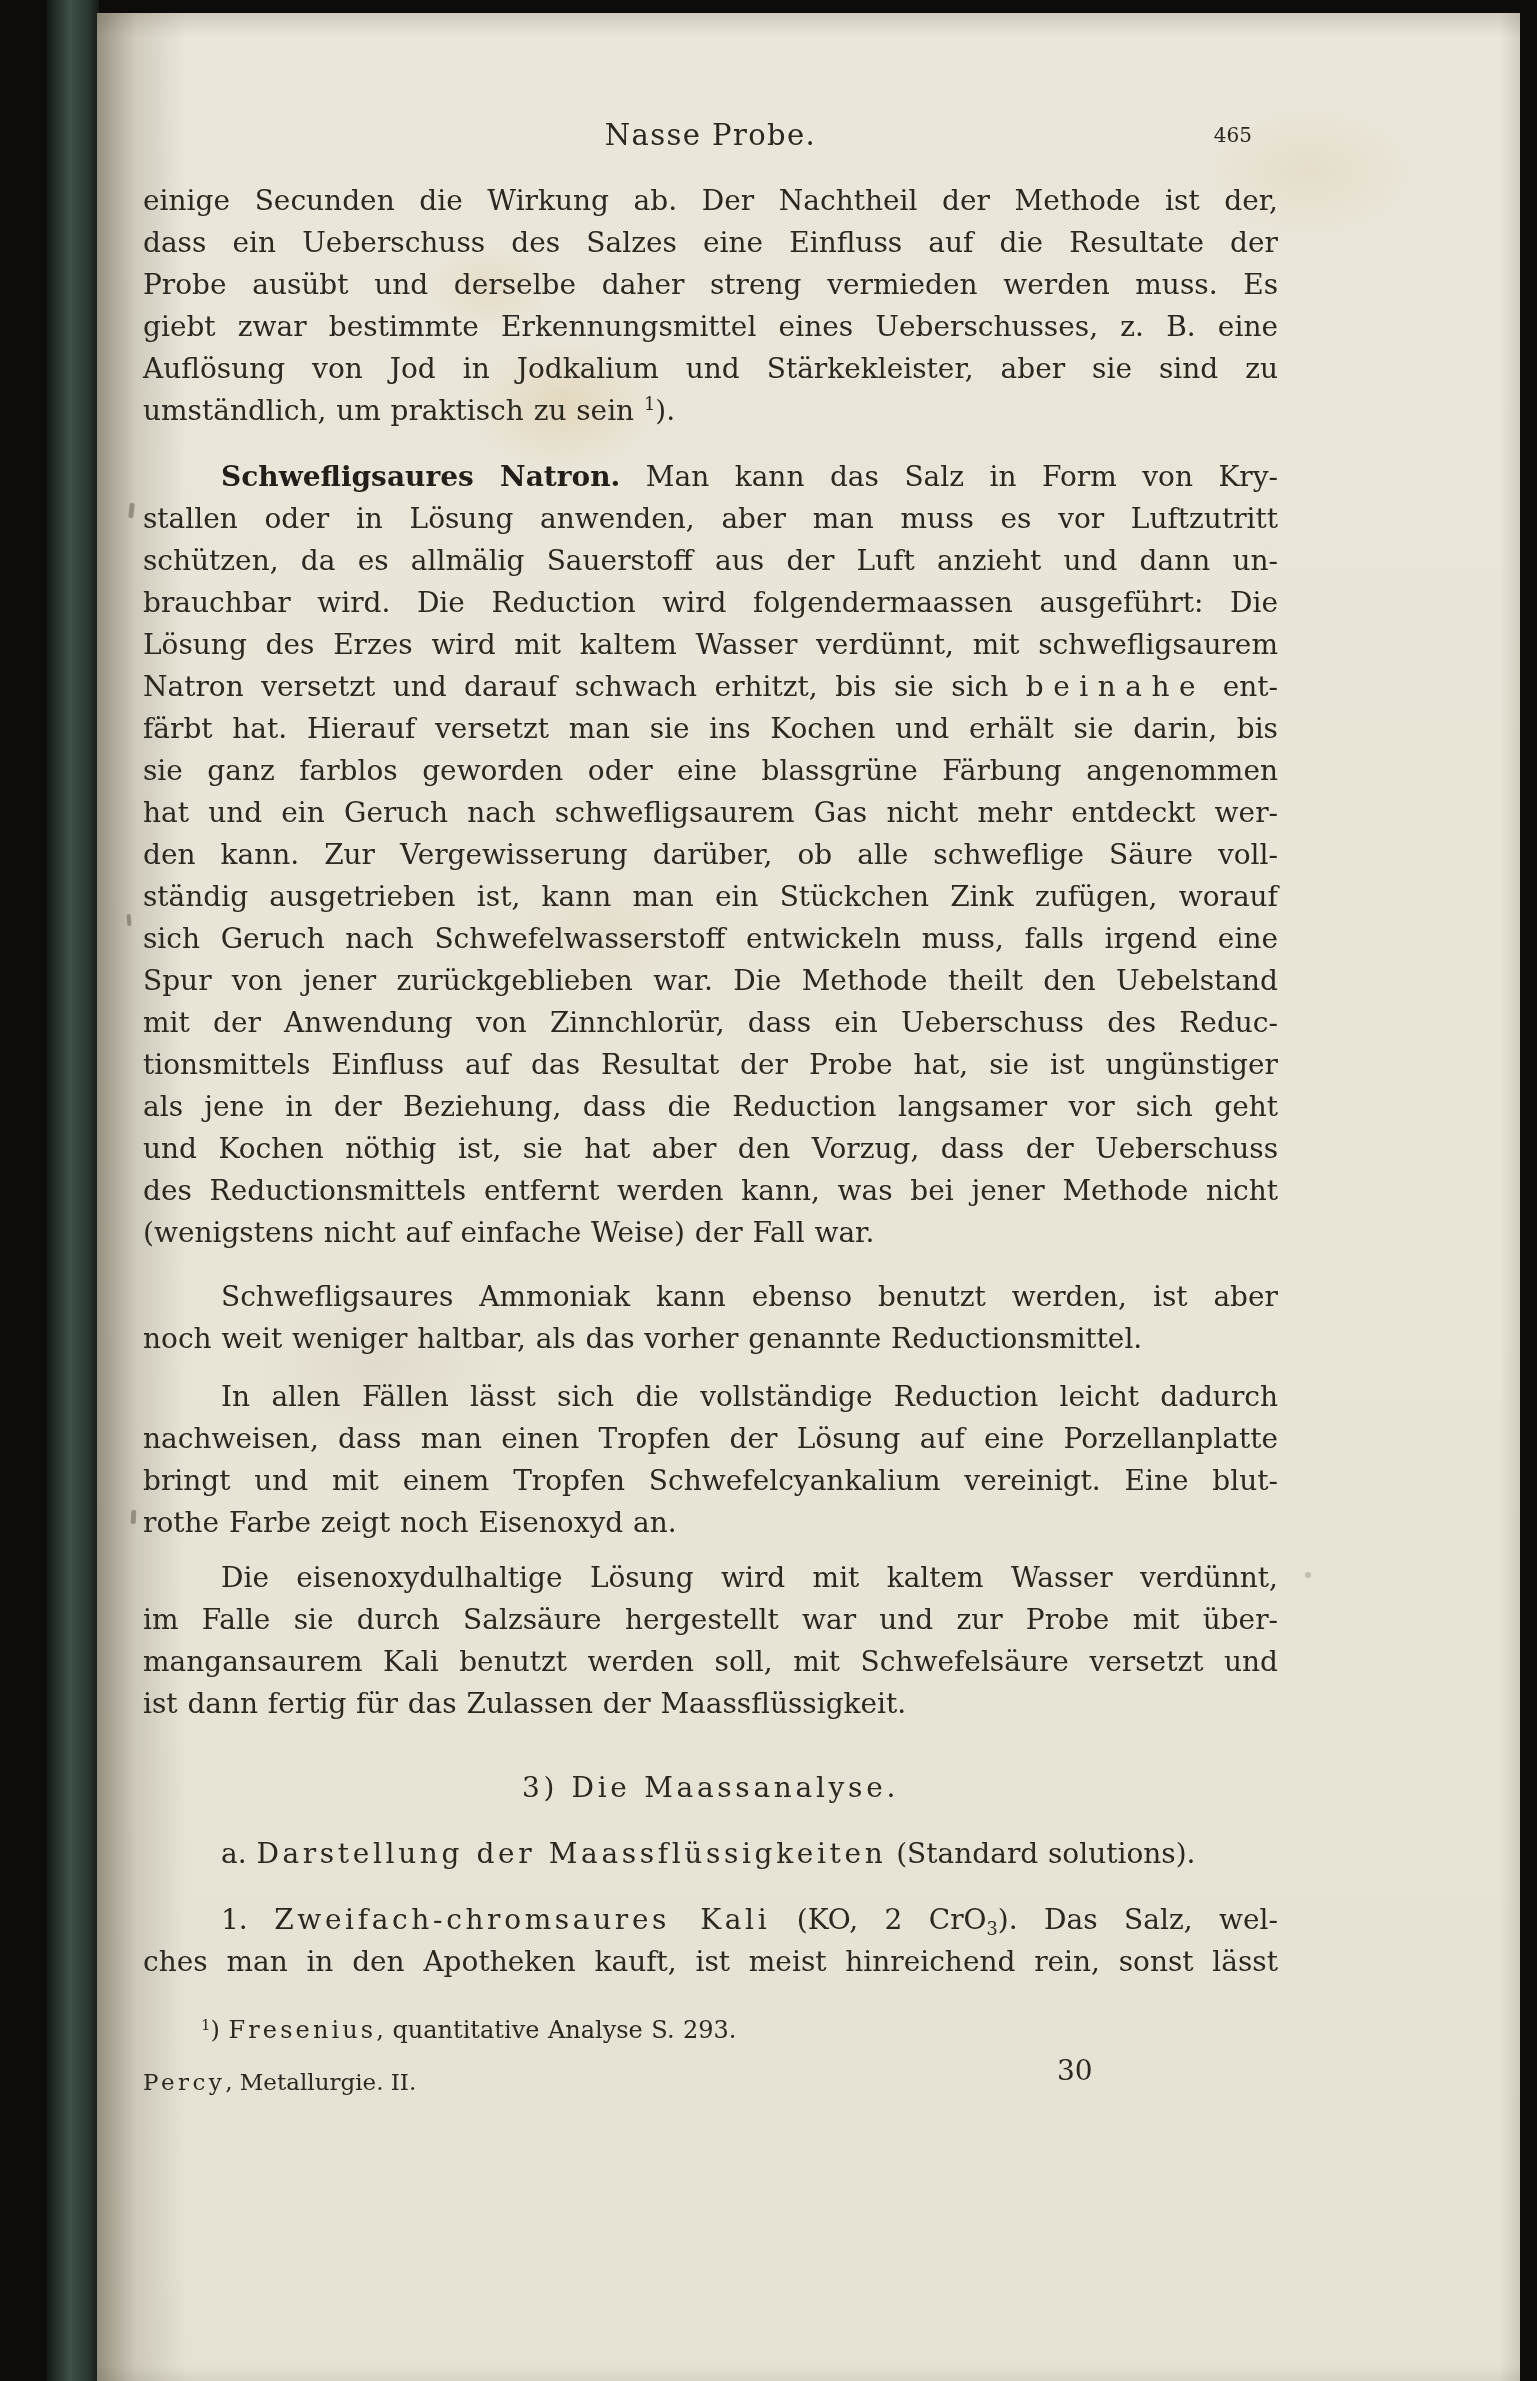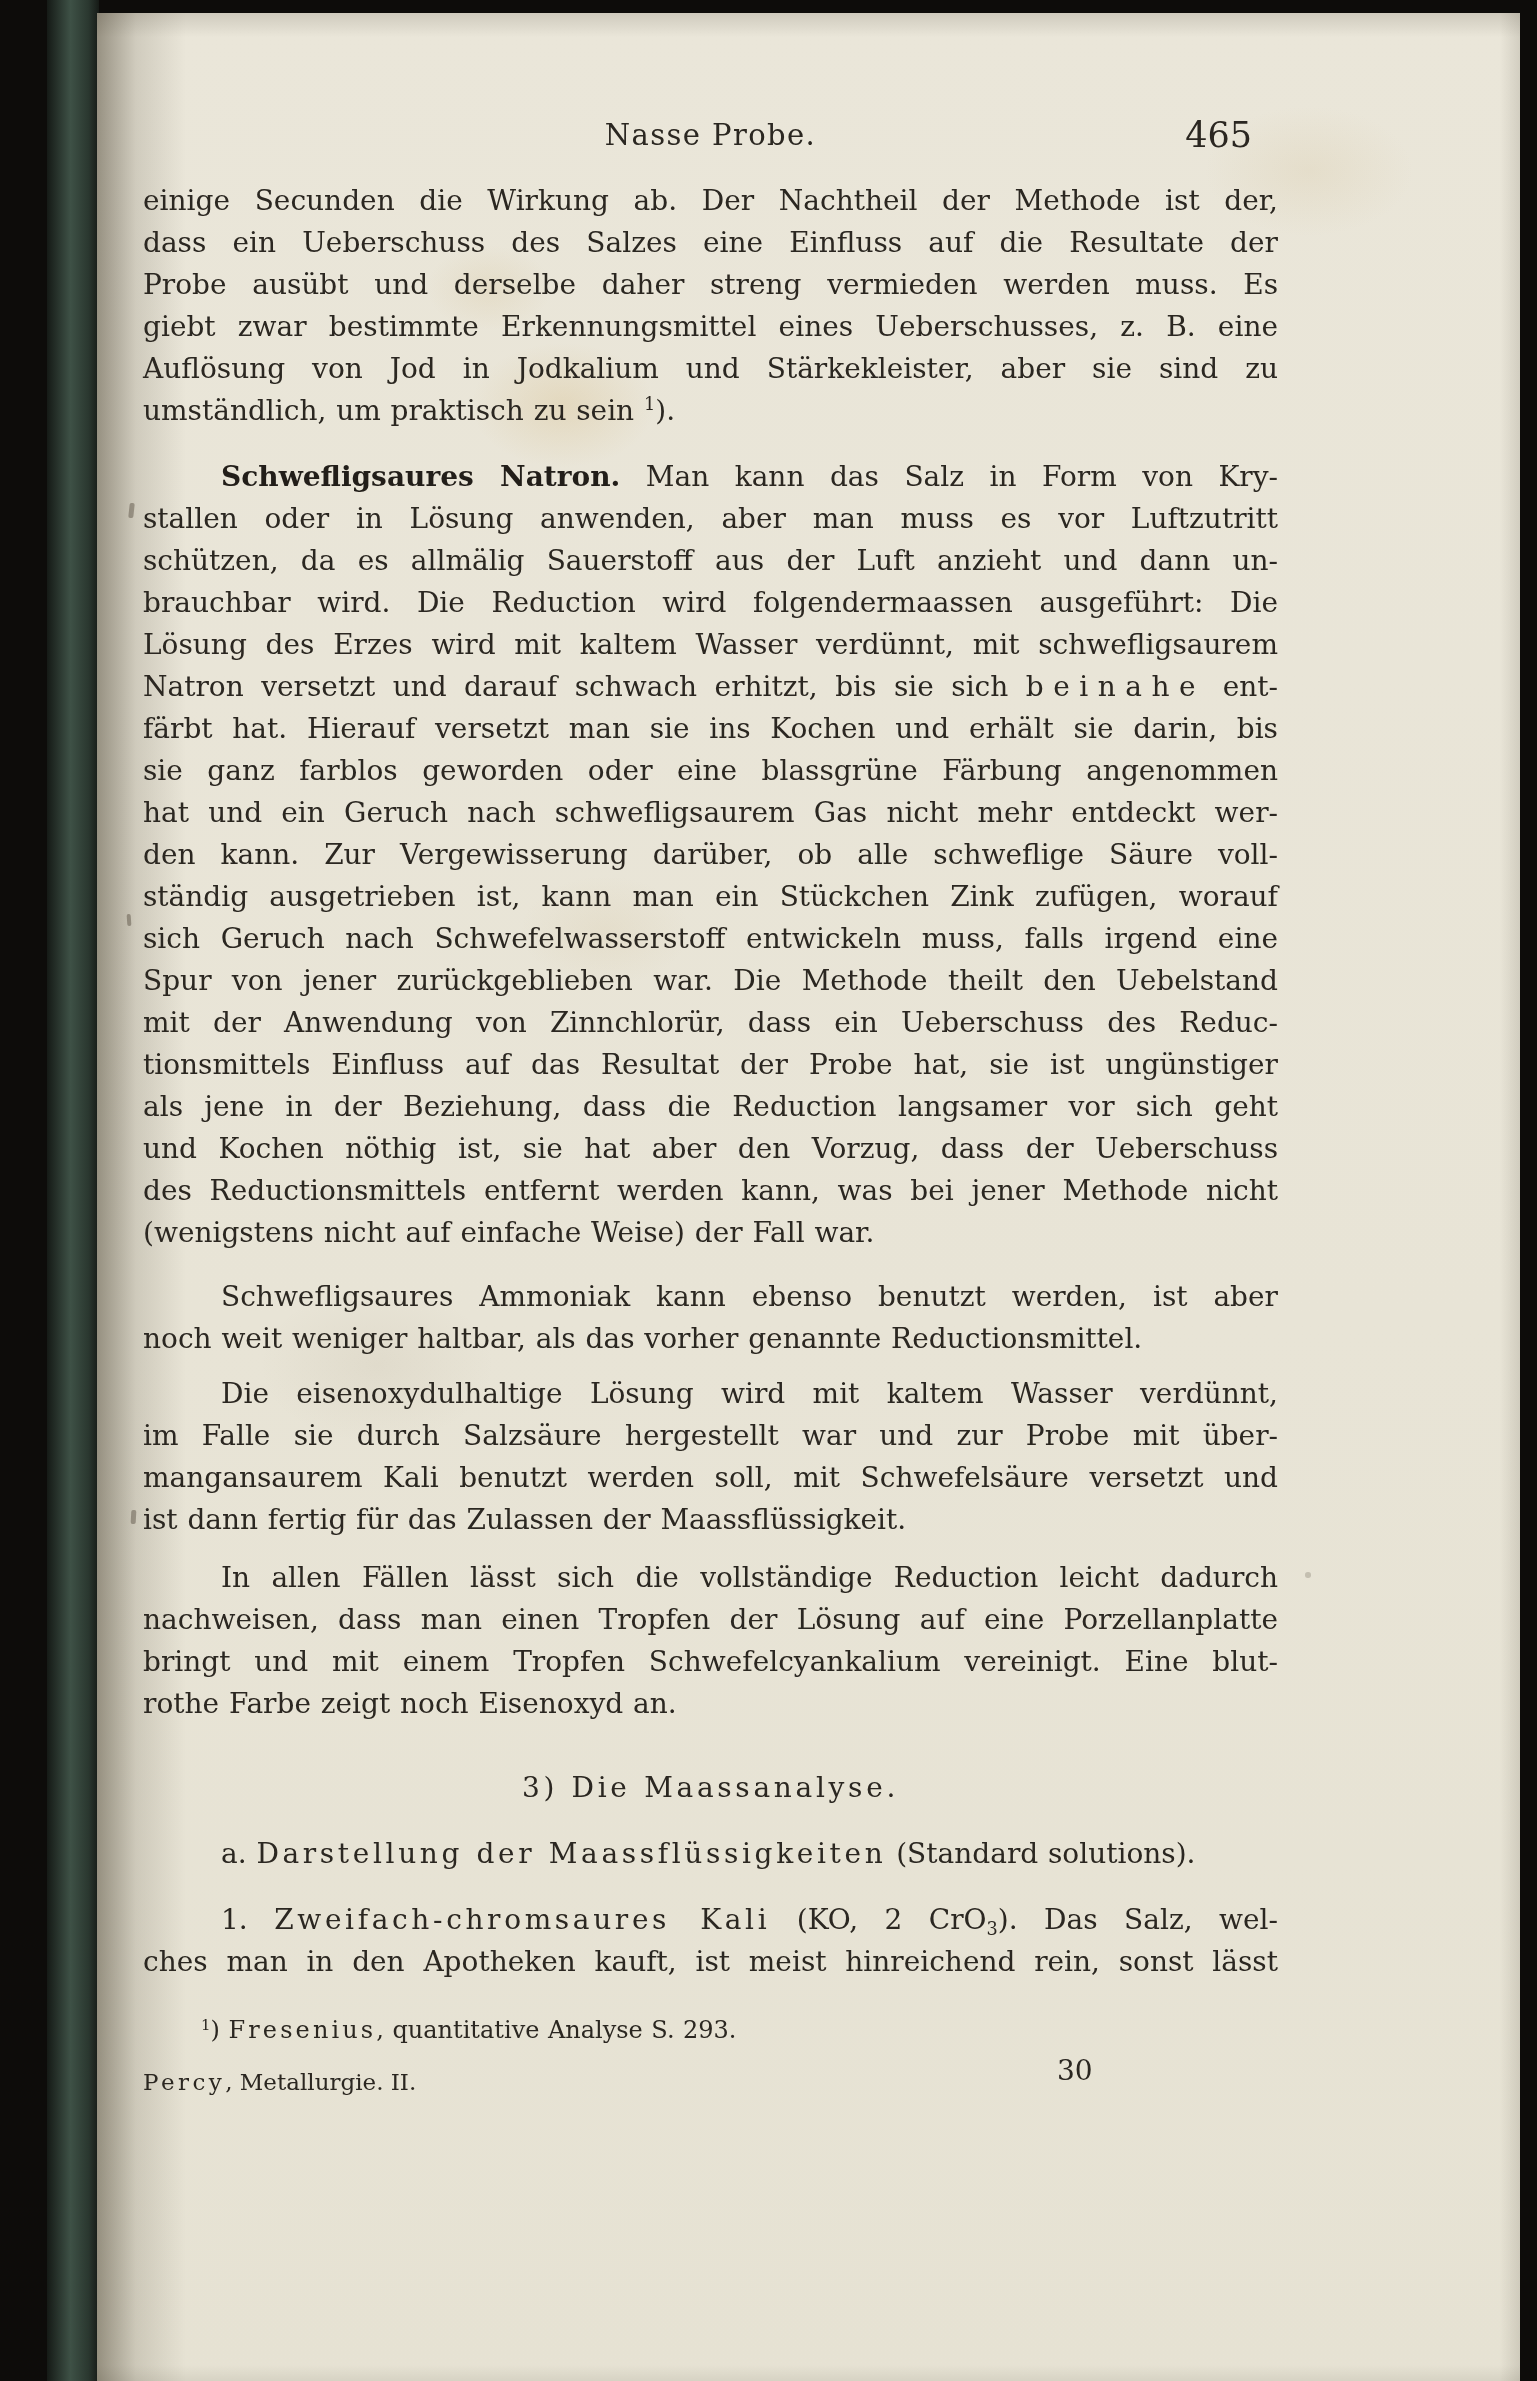--- a/index.html
+++ b/index.html
@@ -64,21 +64,21 @@
   .page-header { position: relative; height: 42px; }
   .page-header .title {
     text-align: center;
     font-size: 29px;
     line-height: 42px;
     letter-spacing: 1.4px;
   }
   .page-header .num {
     position: absolute;
     right: 26px; top: 0;
-    font-size: 35px;
+    font-size: 20px;
     line-height: 42px;
   }
 
   .block { margin: 0; }
   .line {
     font-size: 28px;
     line-height: 42px;
     text-align: justify;
     text-align-last: justify;
     word-spacing: 0.9px;
@@ -190,31 +190,31 @@
             <div class="line" data-name="text-line"><span data-name="text-run">tionsmittels Einfluss auf das Resultat der Probe hat, sie ist ungünstiger</span></div>
             <div class="line" data-name="text-line"><span data-name="text-run">als jene in der Beziehung, dass die Reduction langsamer vor sich geht</span></div>
             <div class="line" data-name="text-line"><span data-name="text-run">und Kochen nöthig ist, sie hat aber den Vorzug, dass der Ueberschuss</span></div>
             <div class="line" data-name="text-line"><span data-name="text-run">des Reductionsmittels entfernt werden kann, was bei jener Methode nicht</span></div>
             <div class="line end" data-name="text-line"><span data-name="text-run">(wenigstens nicht auf einfache Weise) der Fall war.</span></div>
           </div>
           <div class="block para" data-name="para-3">
             <div class="line first" data-name="text-line"><span data-name="text-run">Schwefligsaures Ammoniak kann ebenso benutzt werden, ist aber</span></div>
             <div class="line end" data-name="text-line"><span data-name="text-run">noch weit weniger haltbar, als das vorher genannte Reductionsmittel.</span></div>
           </div>
+          <div class="block para" data-name="para-4">
+            <div class="line first" data-name="text-line"><span data-name="text-run">In allen Fällen lässt sich die vollständige Reduction leicht dadurch</span></div>
+            <div class="line" data-name="text-line"><span data-name="text-run">nachweisen, dass man einen Tropfen der Lösung auf eine Porzellanplatte</span></div>
+            <div class="line" data-name="text-line"><span data-name="text-run">bringt und mit einem Tropfen Schwefelcyankalium vereinigt. Eine blut-</span></div>
+            <div class="line end" data-name="text-line"><span data-name="text-run">rothe Farbe zeigt noch Eisenoxyd an.</span></div>
+          </div>
           <div class="block para" data-name="para-5">
             <div class="line first" data-name="text-line"><span data-name="text-run">Die eisenoxydulhaltige Lösung wird mit kaltem Wasser verdünnt,</span></div>
             <div class="line" data-name="text-line"><span data-name="text-run">im Falle sie durch Salzsäure hergestellt war und zur Probe mit über-</span></div>
             <div class="line" data-name="text-line"><span data-name="text-run">mangansaurem Kali benutzt werden soll, mit Schwefelsäure versetzt und</span></div>
             <div class="line end" data-name="text-line"><span data-name="text-run">ist dann fertig für das Zulassen der Maassflüssigkeit.</span></div>
-          </div>
-          <div class="block para" data-name="para-4">
-            <div class="line first" data-name="text-line"><span data-name="text-run">In allen Fällen lässt sich die vollständige Reduction leicht dadurch</span></div>
-            <div class="line" data-name="text-line"><span data-name="text-run">nachweisen, dass man einen Tropfen der Lösung auf eine Porzellanplatte</span></div>
-            <div class="line" data-name="text-line"><span data-name="text-run">bringt und mit einem Tropfen Schwefelcyankalium vereinigt. Eine blut-</span></div>
-            <div class="line end" data-name="text-line"><span data-name="text-run">rothe Farbe zeigt noch Eisenoxyd an.</span></div>
           </div>
           <div class="block heading" data-name="section-heading">
             <div class="line" data-name="text-line"><span data-name="text-run">3) Die Maassanalyse.</span></div>
           </div>
           <div class="block subheading" data-name="subsection-heading">
             <div class="line" data-name="text-line"><span data-name="text-run">a. </span><span class="sp2" data-name="text-run">Darstellung der Maassflüssigkeiten</span><span data-name="text-run"> (Standard solutions).</span></div>
           </div>
           <div class="block para" data-name="para-6">
             <div class="line first" data-name="text-line"><span data-name="text-run">1. </span><span class="sp2" data-name="text-run">Zweifach-chromsaures Kali</span><span data-name="text-run"> (KO, 2 CrO</span><sub data-name="sub-text">3</sub><span data-name="text-run">). Das Salz, wel-</span></div>
             <div class="line" data-name="text-line"><span data-name="text-run">ches man in den Apotheken kauft, ist meist hinreichend rein, sonst lässt</span></div>

